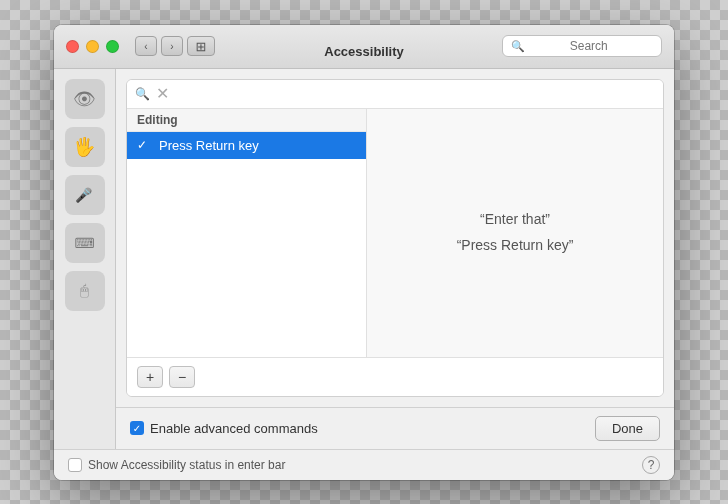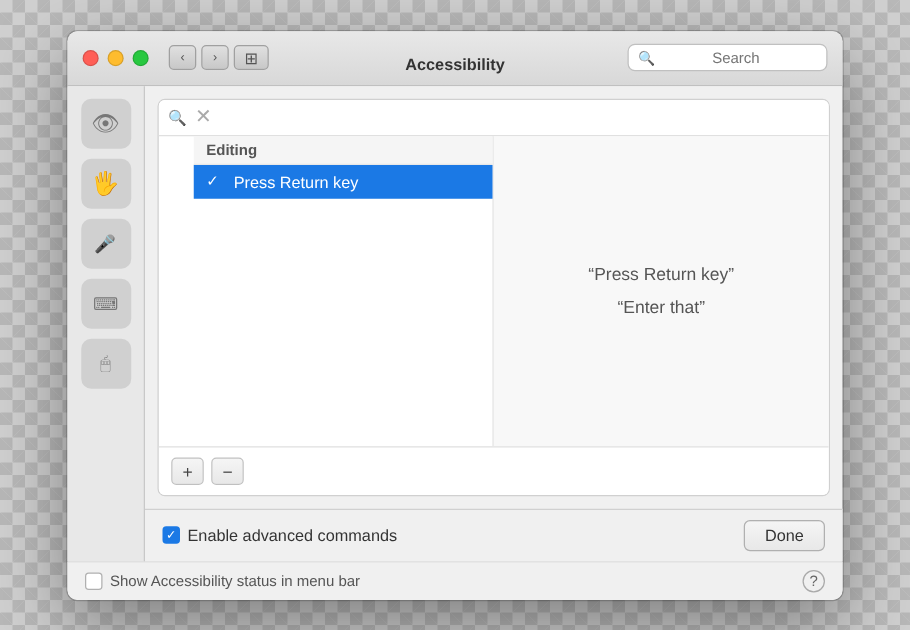--- a/index.html
+++ b/index.html
@@ -209,21 +209,20 @@
       color: #aaa;
       font-size: 16px;
       cursor: pointer;
       line-height: 1;
     }
 
     
     .dialog-body {
       display: flex;
       flex: 1;
-      margin-left: 28px;
     }
 
     .list-panel {
       width: 240px;
       border-right: 1px solid #e0e0e0;
       display: flex;
       flex-direction: column;
     }
 
     .list-group-header {
@@ -431,22 +430,22 @@
           <div class="list-panel">
             <div class="list-group-header">Editing</div>
             <div class="list-item selected">
               <span class="check-icon">✓</span>
               <span class="list-item-label">Press Return key</span>
             </div>
           </div>
 
           <div class="preview-panel">
             <div class="preview-text">
+              <div>“Enter that”</div>
               <div>“Press Return key”</div>
-              <div>“Enter that”</div>
             </div>
           </div>
         </div>
 
         <div class="dialog-toolbar">
           <div class="toolbar-btn">+</div>
           <div class="toolbar-btn">−</div>
         </div>
       </div>
 
@@ -455,16 +454,16 @@
           <div class="checkbox-box">✓</div>
           <span>Enable advanced commands</span>
         </label>
         <button class="done-btn">Done</button>
       </div>
     </div>
   </div>
 
   <div class="status-bar">
     <div class="status-checkbox"></div>
-    <span class="status-label">Show Accessibility status in menu bar</span>
+    <span class="status-label">Show Accessibility status in enter bar</span>
     <div class="help-btn">?</div>
   </div>
 </div>
 
 </body></html>

